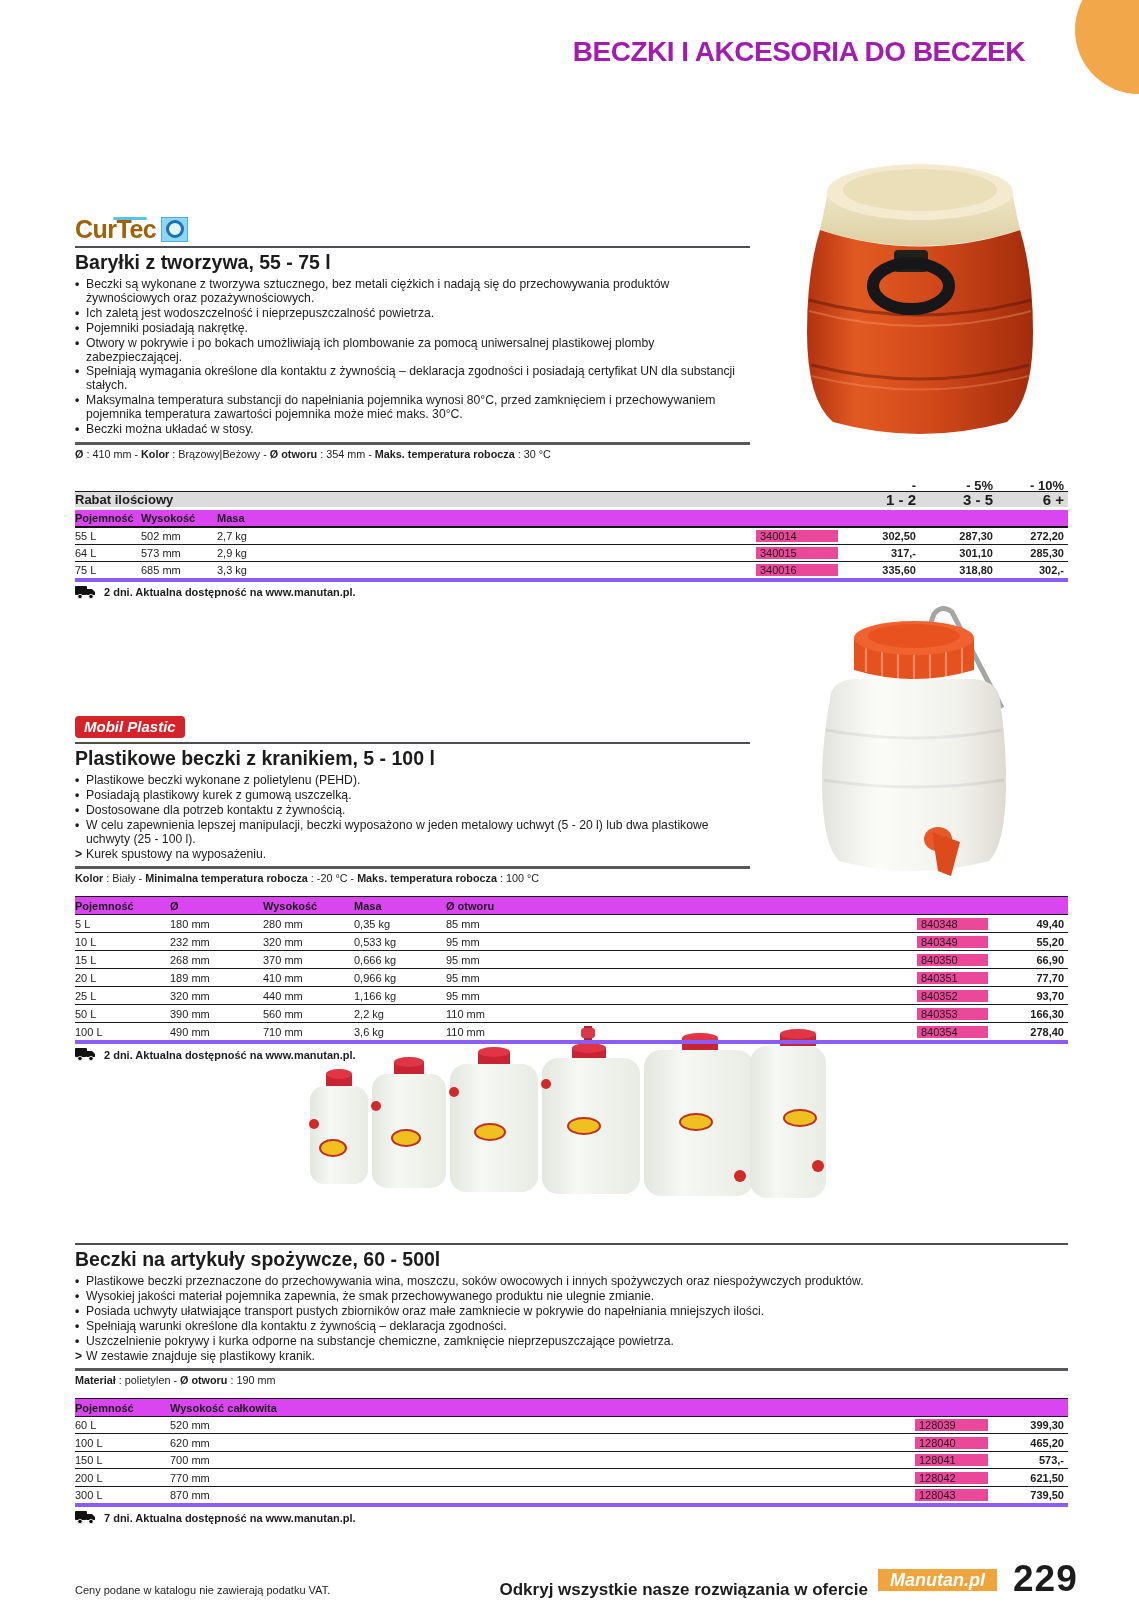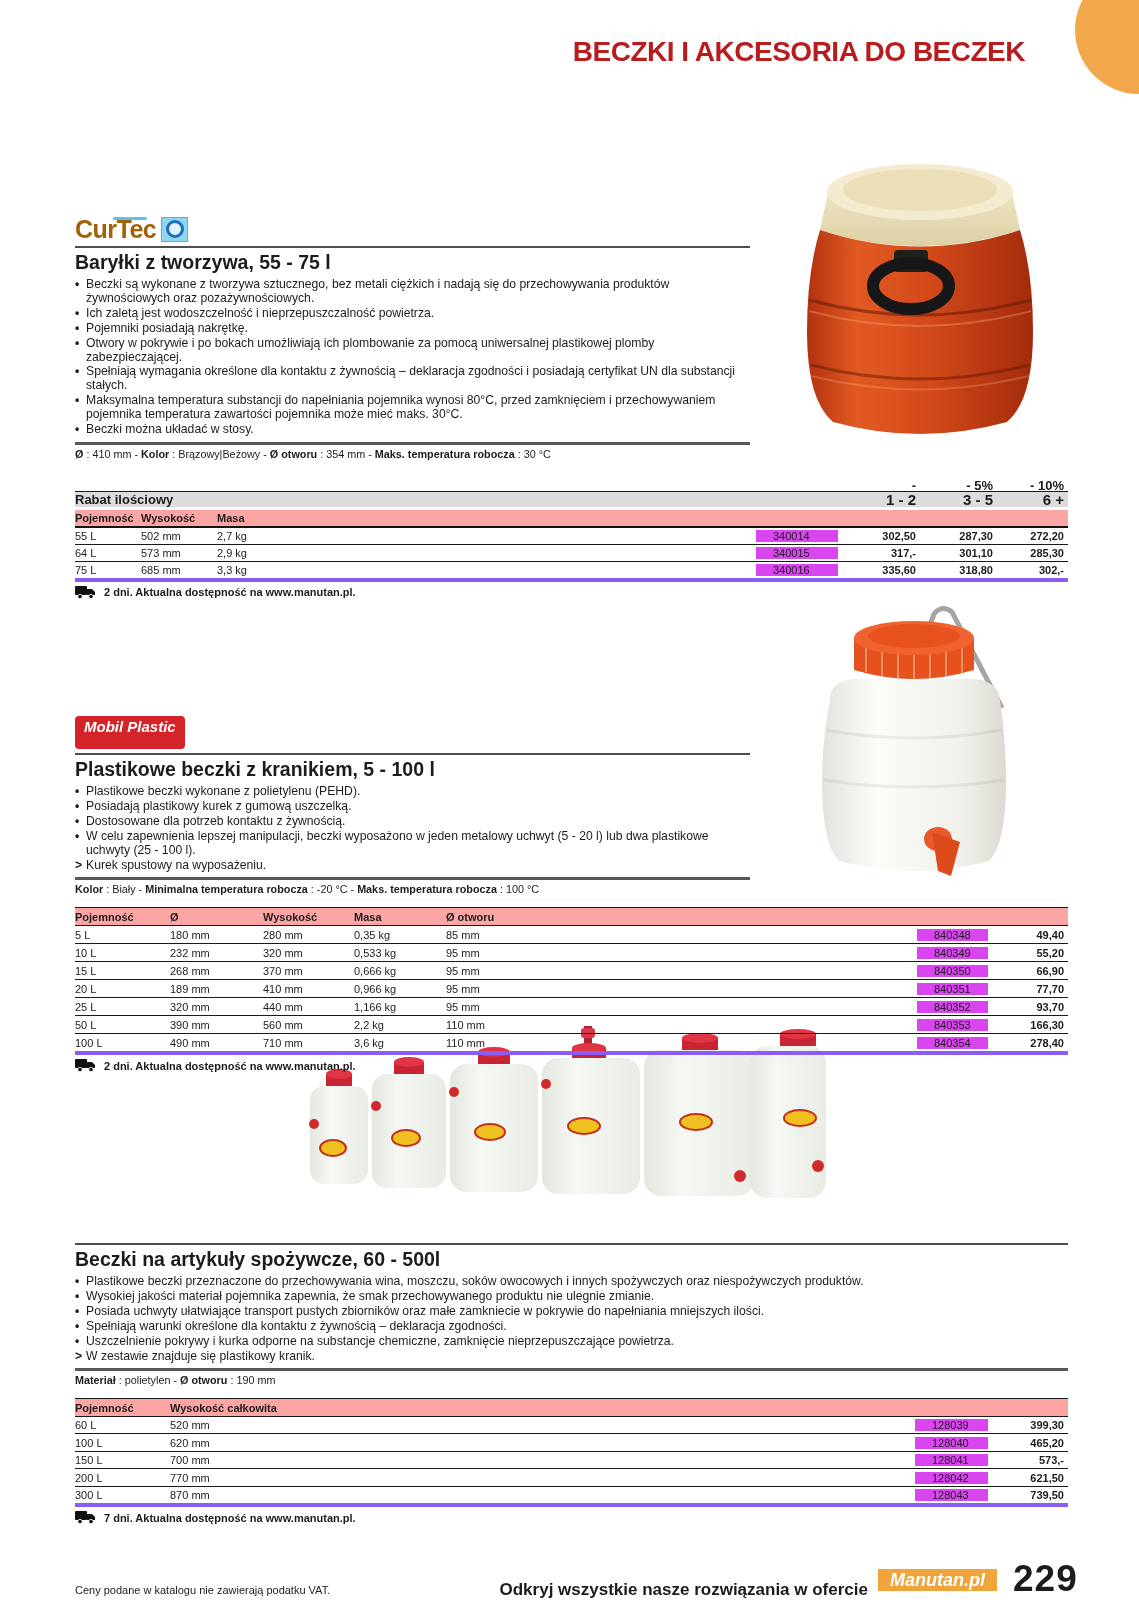--- a/index.html
+++ b/index.html
@@ -2,21 +2,21 @@
 <html><head>
 <meta charset="utf-8">
 <style>
   html,body{margin:0;padding:0;background:#fff;}
   .page{position:relative;width:1139px;height:1623px;background:#fff;overflow:hidden;
         font-family:"Liberation Sans",sans-serif;color:#1c1c1c;}
   
   .orange-circle{position:absolute;left:1075px;top:-34px;width:128px;height:128px;
         border-radius:50%;background:#F2A74B;}
   .header-title{position:absolute;top:36px;right:114px;font-size:28px;font-weight:bold;
-        color:#b91c1c;letter-spacing:-0.5px;white-space:nowrap;}
+        color:#a21caf;letter-spacing:-0.5px;white-space:nowrap;}
   
   .sec{position:absolute;left:75px;width:993px;}
   .sec1{top:214px;}
   .sec2{top:716px;}
   .sec3{top:1243px;}
   .half-rule{border-top:2.5px solid #4d4d52;width:675px;margin-top:2px;}
   .full-rule{border-top:2.5px solid #4d4d52;width:993px;}
   .sec-title{font-size:19.5px;font-weight:bold;margin:3px 0 4px 0;}
   .bullets{line-height:13.9px;font-size:12.2px;}
   .bullet{display:flex;margin:0 0 1px 0;}
@@ -27,42 +27,42 @@
   .spec-rule{border-top:3px solid #57575c;width:675px;margin-top:5px;}
   .spec-rule.full{width:993px;}
   .spec{font-size:10.8px;margin:3px 0 12px 0;}
   .spec b{font-weight:bold;}
   
   .trow{display:grid;align-items:center;border-bottom:1.5px solid #191919;}
   .t1row{grid-template-columns:66px 76px 1fr 82px 82px 77px 71px;height:16px;}
   .t2row{grid-template-columns:95px 93px 91px 92px 1fr 71px 80px;height:17px;}
   .t3row{grid-template-columns:95px 1fr 73px 80px;height:16.5px;}
   .trow{font-size:11px;}
-  .thead{background:#fca5a5;font-weight:bold;}
+  .thead{background:#d946ef;font-weight:bold;}
   .t2 .thead,.t3 .thead{border-top:1.2px solid #191919;}
   .cell{padding-right:4px;overflow:hidden;white-space:nowrap;}
-  .code{background:#d946ef;padding-left:17px;}
+  .code{background:#ec4899;padding-left:4px;}
   .price{text-align:right;font-weight:bold;}
   .rowA{border-bottom:1.2px solid #191919;height:19px;}
   .rowA .dlabel{grid-column:1/4;font-weight:bold;font-size:13px;margin-top:28px;}
   .tier{text-align:right;font-weight:bold;font-size:13px;}
   .rowB{background:#dcdcdc;height:15px;margin-bottom:3px;border-bottom:none;}
   .qty{text-align:right;font-weight:bold;font-size:15px;}
   .t1 .thead{border-bottom:2px solid #141414;}
   .tbody .trow:last-child{border-bottom:4px solid #8b5cf6;}
   .avail{display:flex;align-items:center;gap:7px;margin-top:4px;font-size:11px;font-weight:bold;}
   
   .brand-curtec{display:flex;align-items:center;gap:5px;height:30px;position:relative;}
   .curtec-text{font-weight:800;font-size:25px;color:#a16207;letter-spacing:-0.5px;position:relative;}
   .curtec-bar{position:absolute;left:38px;top:3px;width:34px;height:3px;background:#57c4ee;border-radius:2px;}
   .curtec-mark{width:25px;height:23px;background:#8ed6f2;border:1px solid #49b4e0;
         display:flex;align-items:center;justify-content:center;}
   .curtec-ring{width:12px;height:12px;border:3px solid #1d6fb8;border-radius:50%;background:#dff4fc;}
   .brand-mobil{display:inline-block;background:#d5232a;color:#fff;font-style:italic;font-weight:bold;
-        font-size:15px;padding:2px 9px 14px 9px;border-radius:4px;margin-bottom:2px;}
+        font-size:15px;padding:2px 9px 3px 9px;border-radius:4px;margin-bottom:2px;}
   
   .img{position:absolute;}
   
   .footer{position:absolute;left:0;top:1566px;width:1139px;height:57px;}
   .foot-note{position:absolute;left:75px;top:18px;font-size:11px;}
   .foot-cta{position:absolute;right:271px;top:14px;font-size:17px;font-weight:bold;}
   .manutan{position:absolute;left:878px;top:3px;width:119px;height:22px;background:#f0a43c;
         color:#fff;display:flex;align-items:center;justify-content:center;
         font-style:italic;font-weight:bold;font-size:18px;}
   .page-num{position:absolute;left:1013px;top:-8px;font-size:37px;font-weight:bold;letter-spacing:1px;}

